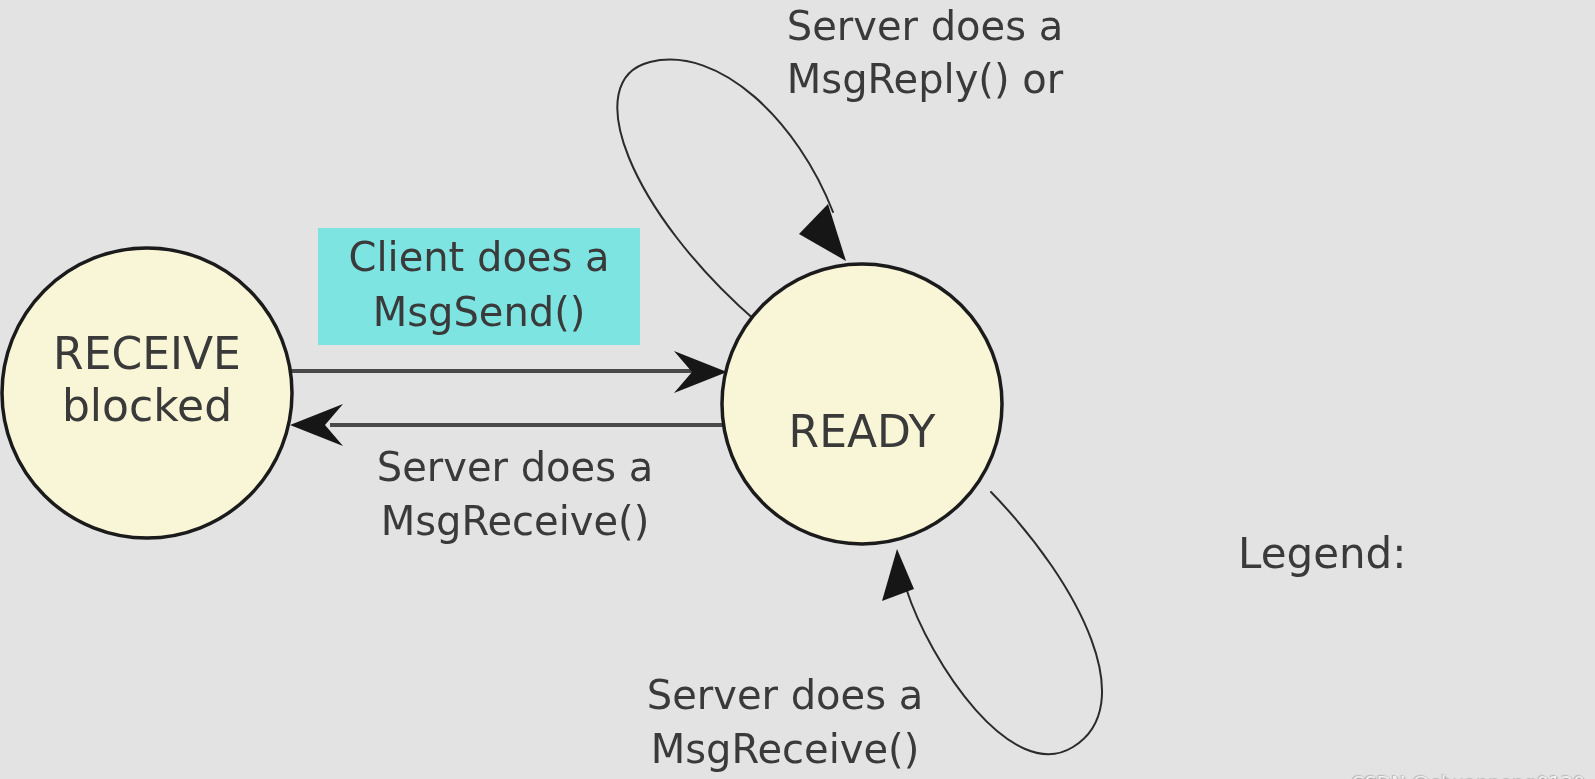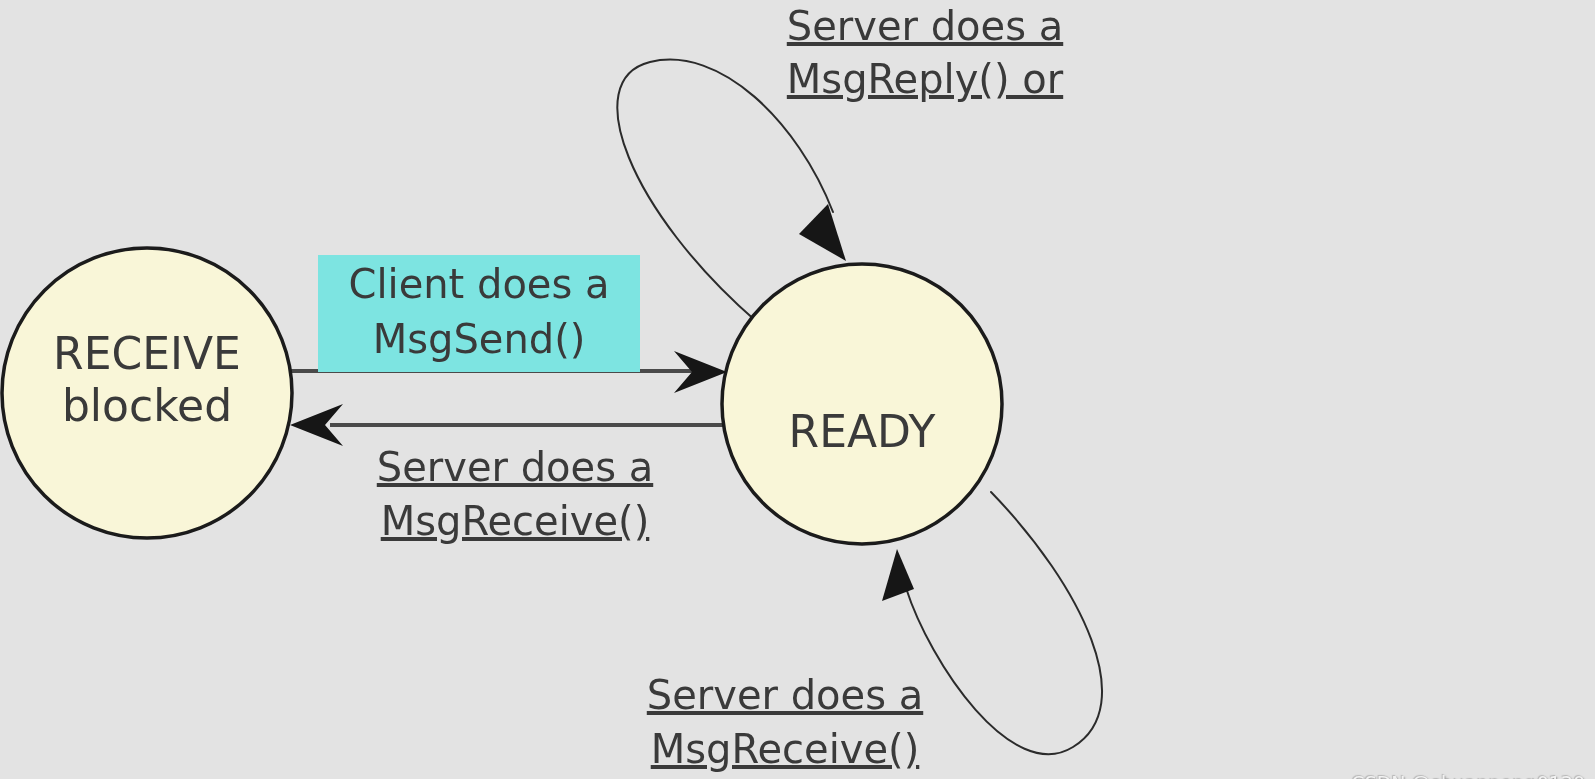--- a/index.html
+++ b/index.html
@@ -43,37 +43,35 @@
     fill: var(--arrow, #161616);
     stroke: none;
   }
   .lbl {
     position: absolute;
     text-align: center;
     font-size: 40px;
     line-height: 53px;
     color: var(--text, #3a3a3a);
     white-space: nowrap;
-    text-decoration: underline;
   }
   .state-label {
     position: absolute;
     text-align: center;
     font-size: 44px;
     line-height: 52px;
     color: var(--text, #3a3a3a);
     white-space: nowrap;
   }
   .hl-box {
     position: absolute;
     background: var(--highlight, #7de4e1);
     text-align: center;
     font-size: 40px;
     color: var(--text, #3a3a3a);
-    margin-top: 27px;
   }
   #client-label {
     left: 318px;
     top: 228px;
     width: 322px;
     height: 115px;
     padding-top: 2px;
     line-height: 55px;
   }
   #top-label    { left: 705px;  top: 0px;   width: 440px; }
@@ -165,16 +163,17 @@
   <div class="lbl" id="mid-label">
     <div>Server does a</div>
     <div>MsgReceive()</div>
   </div>
 
   <div class="lbl" id="bottom-label">
     <div>Server does a</div>
     <div>MsgReceive()</div>
   </div>
 
+  <div id="legend-title">Legend:</div>
 
   <div id="watermark">CSDN @chuanpeng0130</div>
 
 </div>
 
 </body></html>

